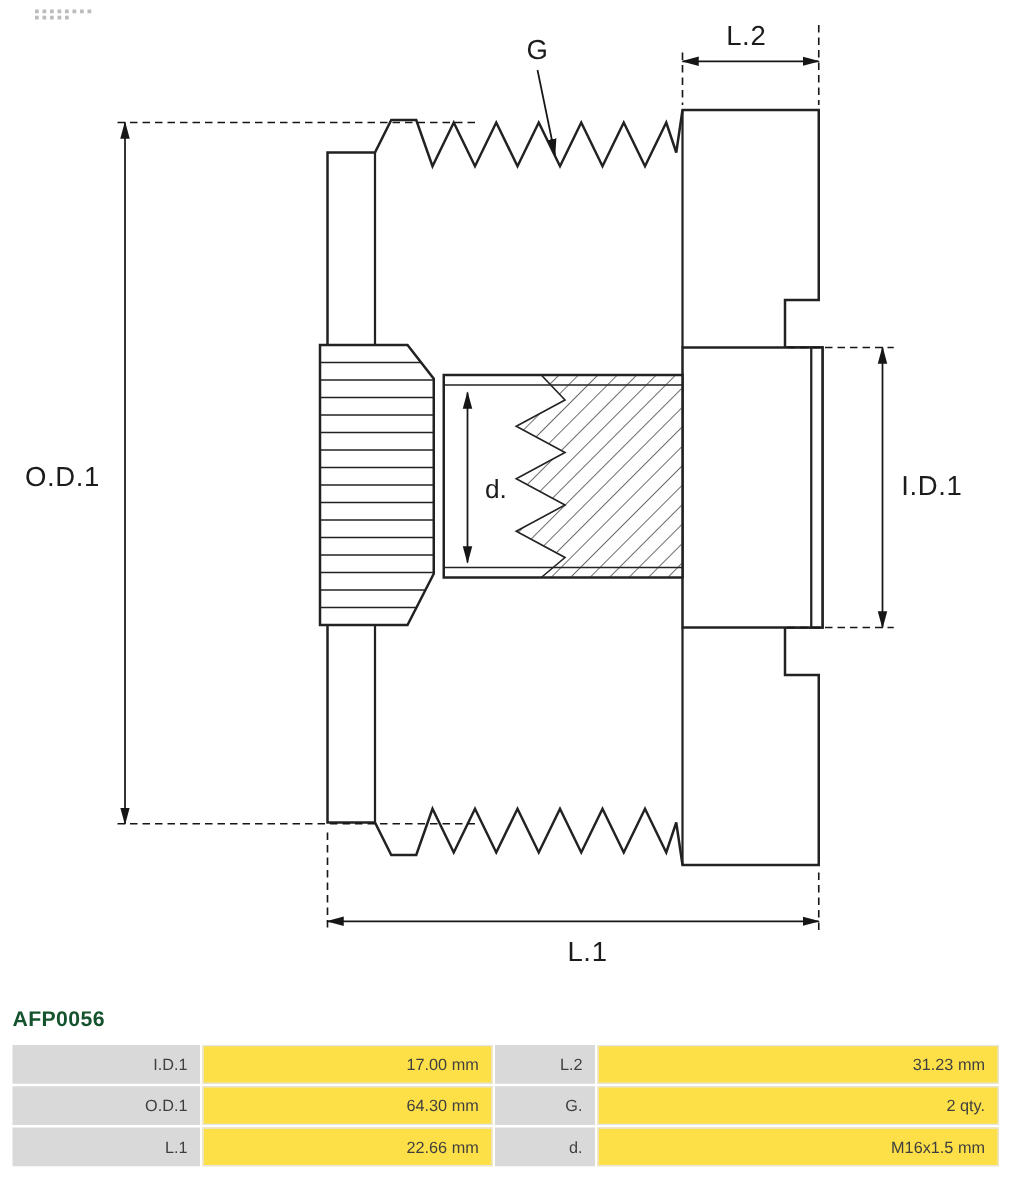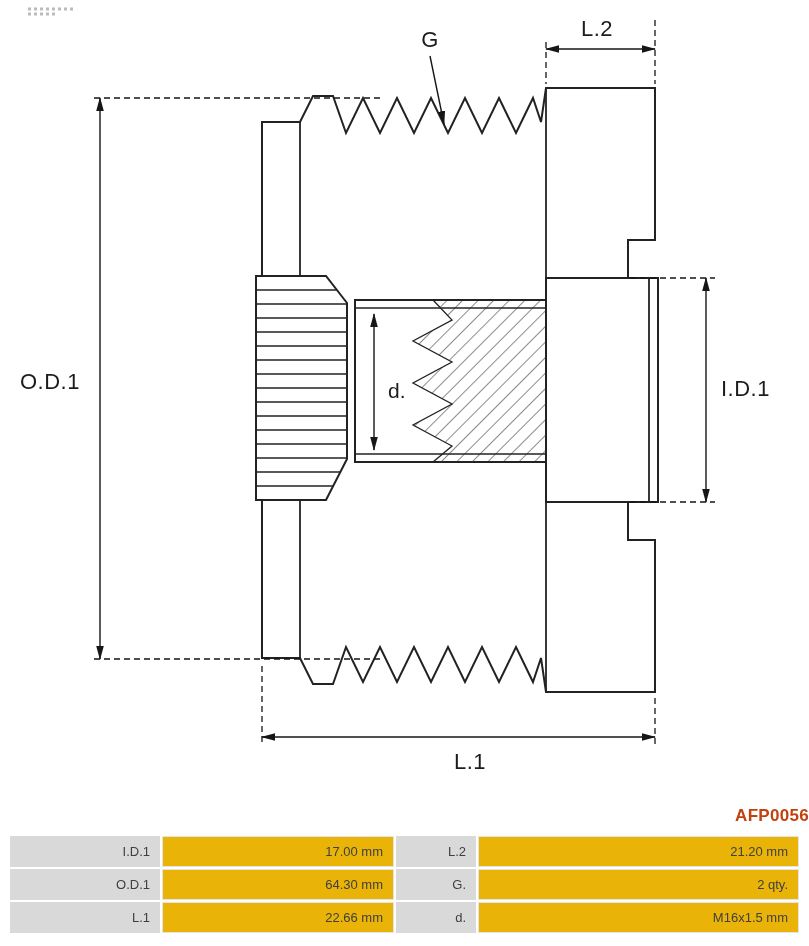--- a/index.html
+++ b/index.html
@@ -14,45 +14,44 @@
   .outline { fill:#ffffff; stroke:#222222; stroke-width:2; stroke-linejoin:miter; }
   .iline   { stroke:#222222; stroke-width:1.8; fill:none; }
   .thin    { stroke:#222222; stroke-width:1.3; fill:none; }
   .dash    { stroke:#161616; stroke-width:1.3; fill:none; stroke-dasharray:6 4; }
   .dim     { stroke:#161616; stroke-width:1.4; fill:none; }
   .artifact{ stroke:#bcbcbc; stroke-width:3; stroke-dasharray:3 3; }
 
   
   .part-number {
     margin:6px 0 8px 10px;
-    color:#c2410c;
+    color:#14532d;
     font-size:17px;
     font-weight:700;
     letter-spacing:0.3px;
-    text-align:right;
   }
   table.spec {
     width:793px;
     margin:0 8px;
     border-collapse:separate;
     border-spacing:2px;
     table-layout:fixed;
     font-size:13px;
     color:#3f3f3f;
   }
   table.spec td {
     height:29px;
     padding:0 10px 0 4px;
     text-align:right;
     vertical-align:middle;
     overflow:hidden;
     white-space:nowrap;
   }
   td.lbl { background:#d9d9d9; }
-  td.val { background:#eab308; border:1px solid #e4e4e4; }
+  td.val { background:#fde047; border:1px solid #e4e4e4; }
 </style>
 </head>
 <body>
 
 <div class="page">
 
   <svg width="809" height="800" viewBox="0 0 809 800">
     <defs>
       <marker id="arr" viewBox="0 0 14 10" refX="13" refY="5" markerWidth="14" markerHeight="10" orient="auto-start-reverse" markerUnits="userSpaceOnUse">
         <path d="M0,1.2 L14,5 L0,8.8 Z" fill="#161616"></path>
@@ -165,21 +164,21 @@
       <col style="width:150px">
         <col style="width:232px">
         <col style="width:80px">
         <col>
     </colgroup>
     <tbody>
       <tr>
         <td class="lbl">I.D.1</td>
         <td class="val">17.00 mm</td>
         <td class="lbl">L.2</td>
-        <td class="val">21.20 mm</td>
+        <td class="val">31.23 mm</td>
       </tr>
       <tr>
         <td class="lbl">O.D.1</td>
         <td class="val">64.30 mm</td>
         <td class="lbl">G.</td>
         <td class="val">2 qty.</td>
       </tr>
       <tr>
         <td class="lbl">L.1</td>
         <td class="val">22.66 mm</td>

